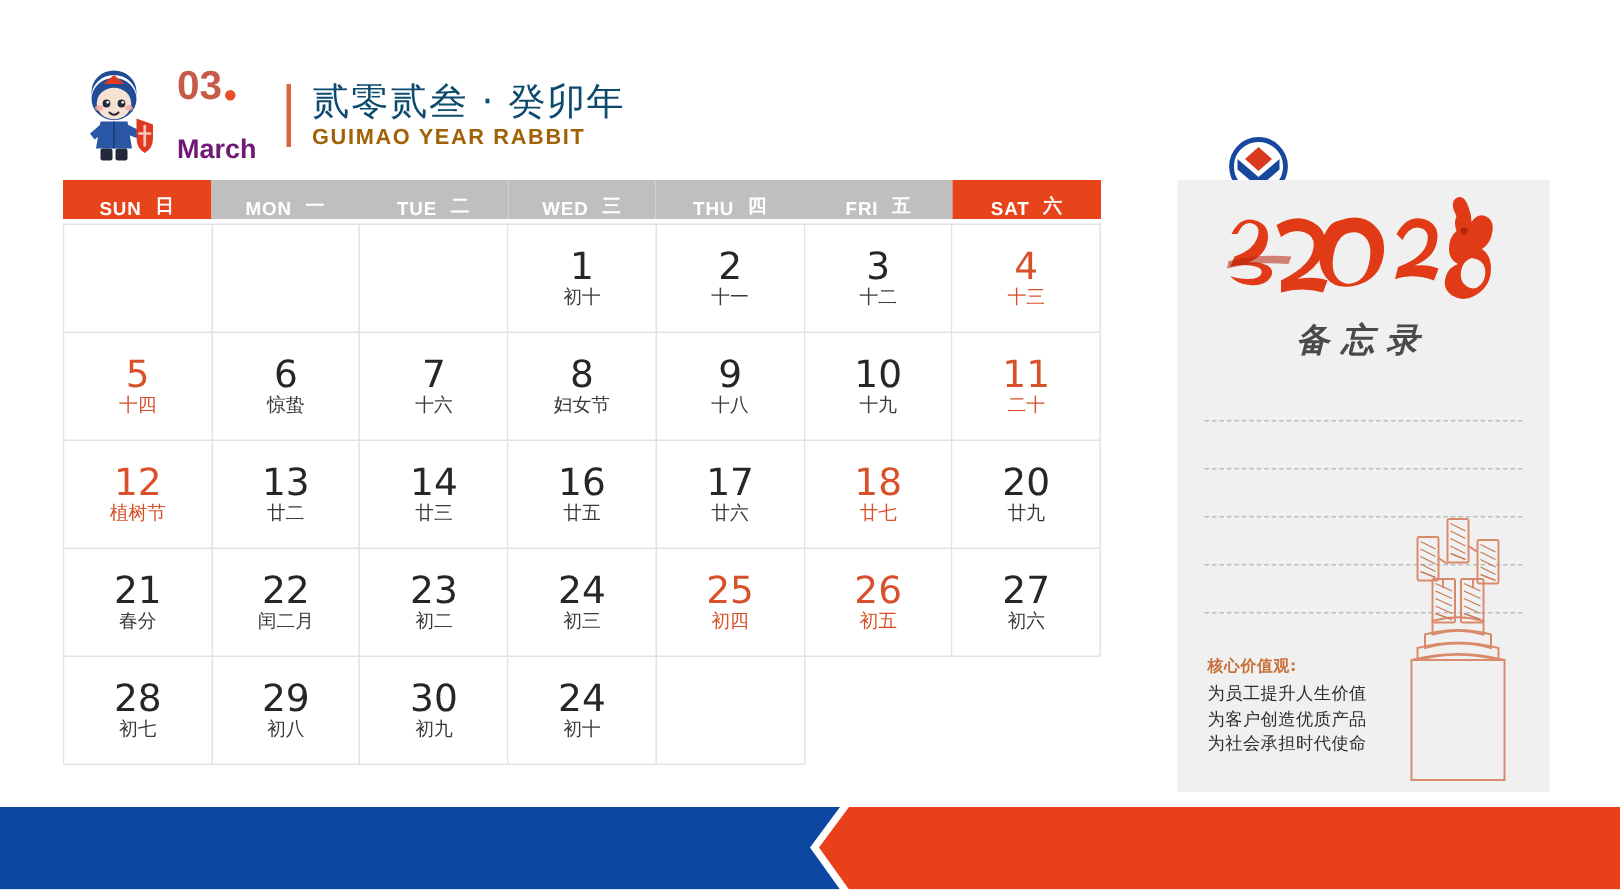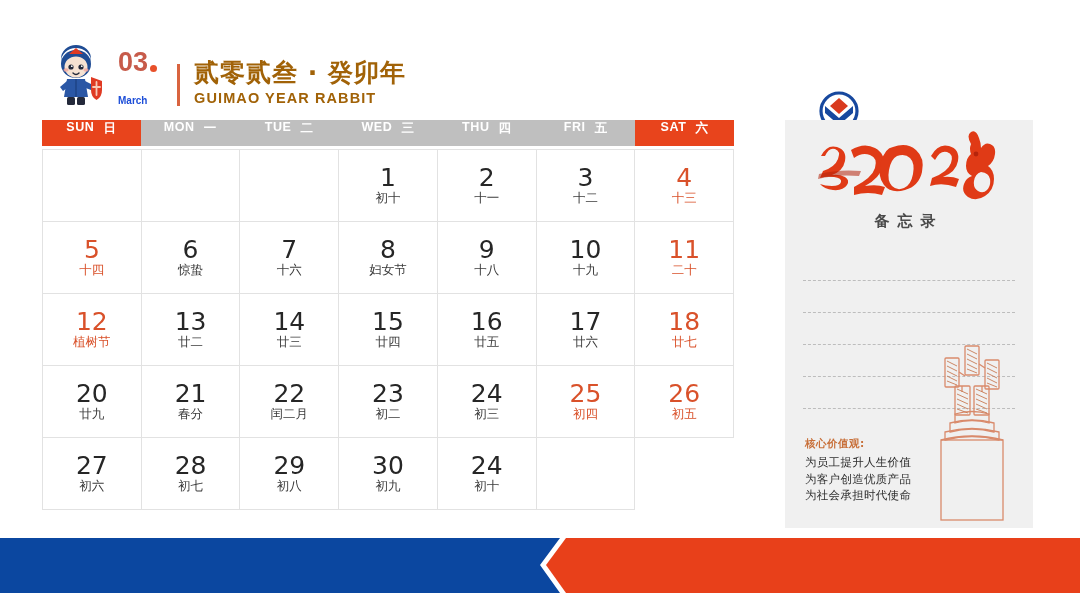--- a/index.html
+++ b/index.html
@@ -7,35 +7,35 @@
   body {
     font-family:"Liberation Sans","DejaVu Sans",sans-serif;
     background:#ffffff;
     position:relative;
     overflow:hidden;
   }
 
   
   #header { position:absolute; left:0; top:38px; width:1080px; height:76px; }
 
-  #brand-block { position:absolute; left:50px; top:6px; display:flex; align-items:flex-end; }
+  #brand-block { position:absolute; left:50px; top:6px; display:flex; align-items:center; }
 
   .mascot { width:60px; height:62px; position:relative; flex:0 0 auto; }
 
   #month-block { margin-left:8px; display:flex; flex-direction:column; justify-content:center; }
   #month-num-row { display:flex; align-items:flex-start; }
   #month-num { font-size:27px; font-weight:700; color:#C75B4A; letter-spacing:0px; line-height:1; }
   #month-dot { width:7px; height:7px; border-radius:50%; background:#E8502A; margin-left:2px; margin-top:16px; }
-  #month-name { font-size:10px; font-weight:700; color:#1d4ed8; line-height:1.1; margin-top:19px; }
+  #month-name { font-size:18px; font-weight:700; color:#701a75; line-height:1.1; margin-top:19px; }
 
   #divider-bar { width:3px; height:42px; background:#D9643F; margin-left:20px; margin-right:14px; }
 
   #cn-block { display:flex; flex-direction:column; justify-content:center; }
   #cn-title {
-    font-size:25px; font-weight:700; color:#a16207;
+    font-size:25px; font-weight:400; color:#0c4a6e;
     letter-spacing:1px; line-height:1.15;
     font-family:"DejaVu Sans","Liberation Sans",sans-serif;
   }
   #cn-sub { font-size:14.5px; font-weight:700; color:#a16207; letter-spacing:1.1px; margin-top:2px; }
 
   
   #company-logo { position:absolute; left:818px; top:52px; display:flex; align-items:center; }
   #logo-mark { width:42px; height:42px; position:relative; flex:0 0 auto; }
   #logo-text-wrap { margin-left:10px; display:flex; flex-direction:column; }
   #logo-name {
@@ -46,21 +46,21 @@
   .slogan-rule { height:1px; background:#9DAEC9; flex:1 1 auto; min-width:14px; }
   #logo-slogan {
     font-size:7px; color:#5878A8; letter-spacing:1px; white-space:nowrap;
     font-family:"DejaVu Sans","Liberation Sans",sans-serif;
   }
 
   
   #calendar { position:absolute; left:42px; top:120px; width:692px; }
 
   #weekday-row { display:grid; grid-template-columns:repeat(7,1fr); height:26px; }
-  .wd { display:flex; align-items:flex-start; justify-content:center; gap:9px;
+  .wd { display:flex; align-items:flex-end; justify-content:center; gap:9px;
         background:#BFBFBF; color:#ffffff; font-size:12.5px; font-weight:700; letter-spacing:.6px; }
   .wd .cn { font-family:"DejaVu Sans","Liberation Sans",sans-serif; font-size:12.5px; }
   .wd.weekend { background:#E8441C; }
 
   #day-grid { display:grid; grid-template-columns:repeat(7,1fr);
               grid-auto-rows:72px; border-left:1px solid #E2E2E2; border-top:1px solid #E2E2E2; margin-top:3px; }
   .cell { border-right:1px solid #E2E2E2; border-bottom:1px solid #E2E2E2;
           background:#ffffff; display:flex; flex-direction:column;
           align-items:center; justify-content:center; gap:3px; }
   .cell.empty { background:#ffffff; }
@@ -69,22 +69,22 @@
   .dlunar { font-size:12.5px; color:#3A3A3A; line-height:1;
             font-family:Liberation Mono, monospace; }
   .cell.hl .dnum, .cell.hl .dlunar { color:#D9512A; }
 
   
   #memo-panel { position:absolute; left:785px; top:120px; width:248px; height:408px;
                 background:#F0F0F0; overflow:hidden; }
 
   #memo-year { position:absolute; left:0; top:10px; width:248px; height:78px; }
   #memo-title { position:absolute; left:0; top:92px; width:248px; text-align:center;
-                font-size:15px; font-weight:700; color:#4A4A4A; letter-spacing:8px;
-                font-family:"DejaVu Sans","Liberation Sans",sans-serif; }
+                font-size:22px; font-weight:700; color:#4A4A4A; letter-spacing:8px;
+                font-family:"DejaVu Sans","Liberation Sans",sans-serif;font-style:italic; }
 
   .memo-line { position:absolute; left:18px; width:212px; height:0;
                border-top:1px dashed #BDBDBD; }
 
   #cable-art { position:absolute; right:6px; bottom:4px; width:108px; height:196px; }
 
   #core-values { position:absolute; left:20px; top:317px; width:170px; }
   #cv-title { font-size:10.5px; font-weight:700; color:#C8703A; letter-spacing:.5px;
               font-family:"DejaVu Sans","Liberation Sans",sans-serif; margin-bottom:3px; }
   .cv-line { font-size:11.5px; color:#2E2E2E; line-height:1.45; letter-spacing:.3px;
@@ -237,24 +237,20 @@
       </div>
       <div class="cell">
         <div class="dnum">13</div>
         <div class="dlunar">廿二</div>
       </div>
       <div class="cell">
         <div class="dnum">14</div>
         <div class="dlunar">廿三</div>
       </div>
       <div class="cell">
-        <div class="dnum">15</div>
-        <div class="dlunar">廿四</div>
-      </div>
-      <div class="cell">
         <div class="dnum">16</div>
         <div class="dlunar">廿五</div>
       </div>
       <div class="cell">
         <div class="dnum">17</div>
         <div class="dlunar">廿六</div>
       </div>
       <div class="cell hl">
         <div class="dnum">18</div>
         <div class="dlunar">廿七</div>

